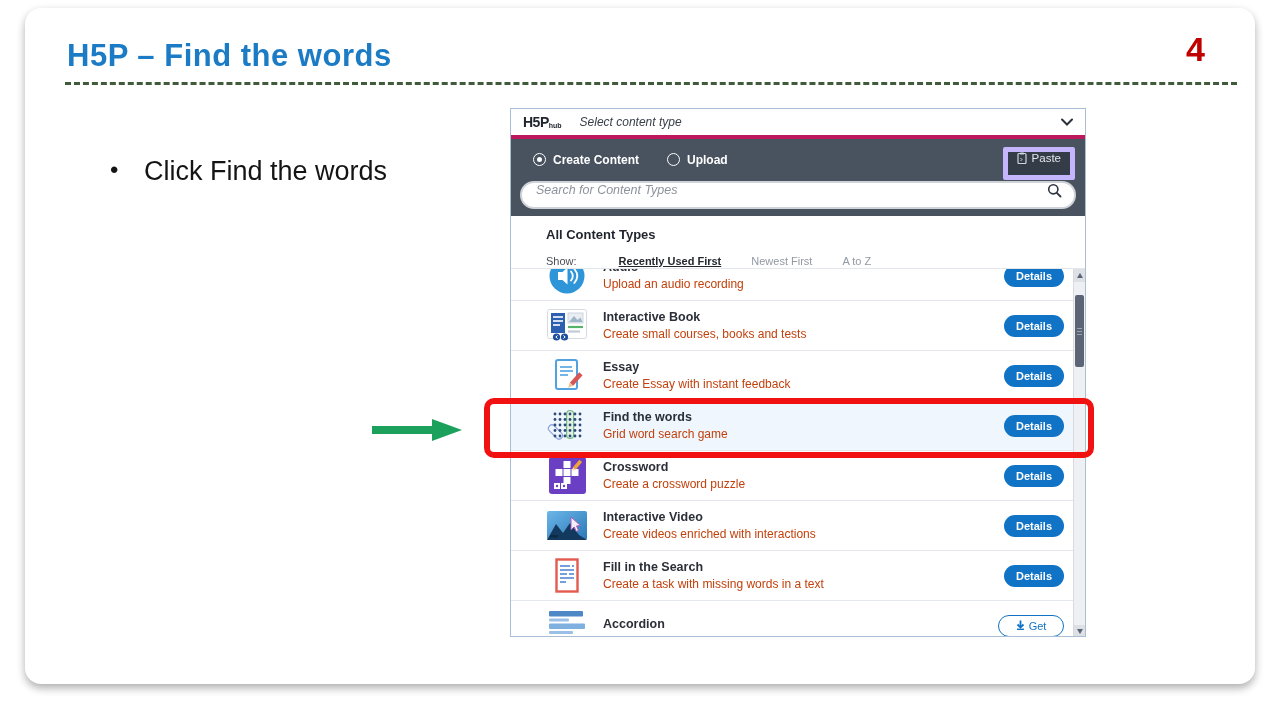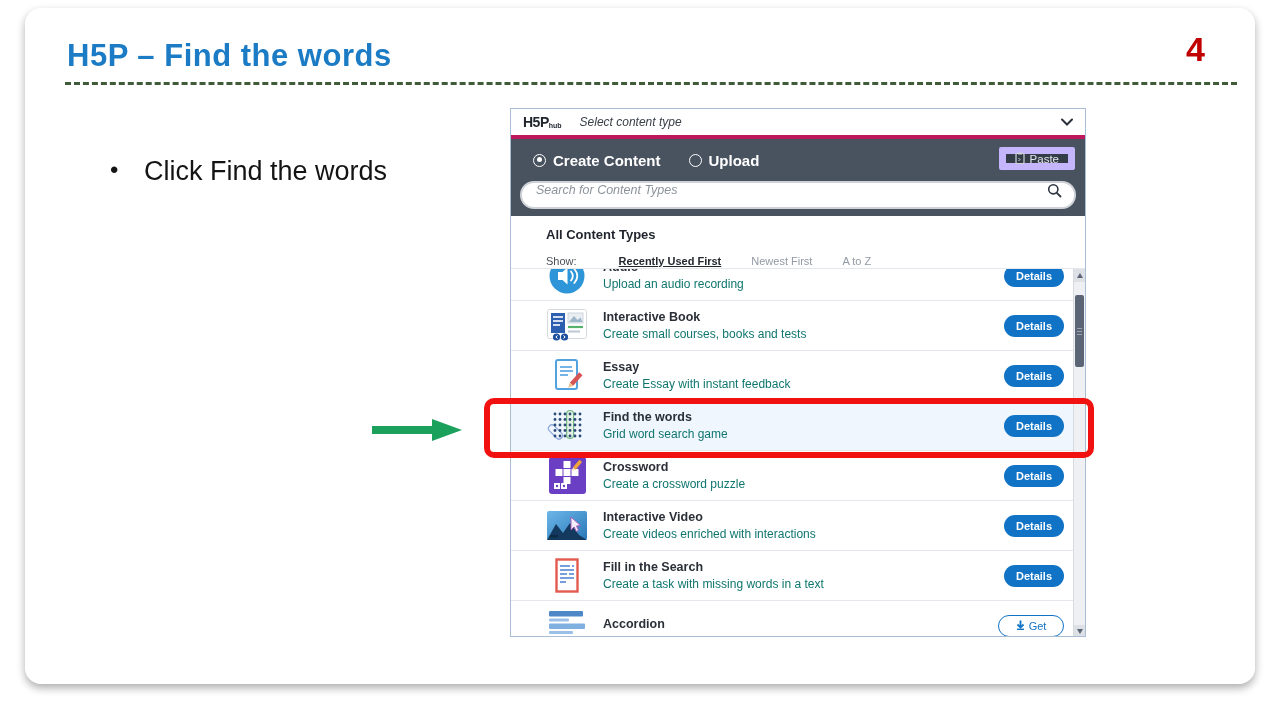--- a/index.html
+++ b/index.html
@@ -24,27 +24,27 @@
 
   .hub-header { position:relative; height:30px; background:#fff; border-bottom:4px solid #be185d;
                 display:flex; align-items:center; padding:0 12px; }
   .logo { font-weight:bold; font-size:14px; color:#20252e; letter-spacing:-.5px; }
   .logo-sub { font-size:7px; font-weight:bold; color:#20252e; position:relative; top:3px; }
   .hub-title { font-style:italic; font-size:12px; color:#3a4049; margin-left:18px; }
   .chev { margin-left:auto; display:flex; }
 
   .toolbar { position:relative; height:77px; background:#49525f; }
   .radio-row { display:flex; align-items:center; gap:28px; padding:10px 0 0 22px; height:32px; }
-  .radio-item { display:flex; align-items:center; gap:7px; color:#fff; font-size:15px; font-weight:600; }
+  .radio-item { display:flex; align-items:flex-start; gap:7px; color:#fff; font-size:12px; font-weight:600; }
   .radio { width:13px; height:13px; border:1.5px solid #fff; border-radius:50%; position:relative; }
   .radio.sel::after { content:""; position:absolute; left:2.5px; top:2.5px; width:5px; height:5px;
                       background:#fff; border-radius:50%; }
-  .paste-btn { position:absolute; right:10px; top:8px; height:23px; background:#343c48;
-               border:7px solid #c4b5fd; border-radius:2px; color:#e2e6ea; font-size:11.5px;
-               display:flex; align-items:center; gap:5px; padding:0 9px; }
+  .paste-btn { position:absolute; right:10px; top:8px; height:33px; background:#343c48;
+               border:5px solid #c4b5fd; border-radius:2px; color:#e2e6ea; font-size:11.5px;
+               display:flex; gap:5px; padding:0 9px; }
   .search-pill { position:absolute; left:9px; right:9px; top:42px; height:28px; background:#fff;
                  border:2px solid #cfd3d8; border-radius:15px; display:flex; align-items:flex-start;
                  padding:0 12px 0 14px; }
   .search-ph { font-style:italic; font-size:12.5px; color:#8d939c; flex:1; }
 
   .list-head { position:relative; height:53px; background:#fff; border-bottom:1px solid #e4e7ec;
                padding:11px 0 0 35px; }
   .lh-title { font-size:13px; font-weight:bold; color:#1f242c; }
   .lh-sort { display:flex; gap:30px; margin-top:13px; font-size:11px; align-items:center; }
   .lh-show { color:#4a4f57; }
@@ -52,21 +52,21 @@
   .sort-opt.active { color:#23272e; font-weight:bold; text-decoration:underline; margin-left:12px; }
 
   .viewport { position:relative; height:369px; overflow:hidden; }
   .rows { margin-top:-18px; }
   .row { position:relative; height:50px; border-bottom:1px solid #e4e7ec; background:#fff;
          display:flex; align-items:center; padding-left:36px; }
   .row.hl { background:#eff6fd; }
   .icon { width:40px; height:40px; display:flex; align-items:center; justify-content:center; flex:none; }
   .meta { margin-left:16px; }
   .rt { font-size:12.5px; font-weight:600; color:#2b2f38; }
-  .rd { font-size:12px; color:#0f766e; margin-top:3px; }
+  .rd { font-size:12px; color:#c2410c; margin-top:3px; }
   .details { position:absolute; right:21px; top:14px; width:60px; height:22px; border:none;
              border-radius:11px; background:#1173c5; color:#fff; font-size:11px; font-weight:bold;
              font-family:"Liberation Sans",sans-serif; }
   .getbtn { position:absolute; right:21px; top:14px; width:66px; height:22px; background:#fff;
             border:1.5px solid #1173c5; border-radius:11px; color:#1173c5; font-size:11px;
             font-weight:normal; display:flex; align-items:center; justify-content:center; gap:4px;
             font-family:"Liberation Sans",sans-serif; }
 
   
   .sbar { position:absolute; right:0; top:0; width:12px; height:369px; background:#eef0f3;

